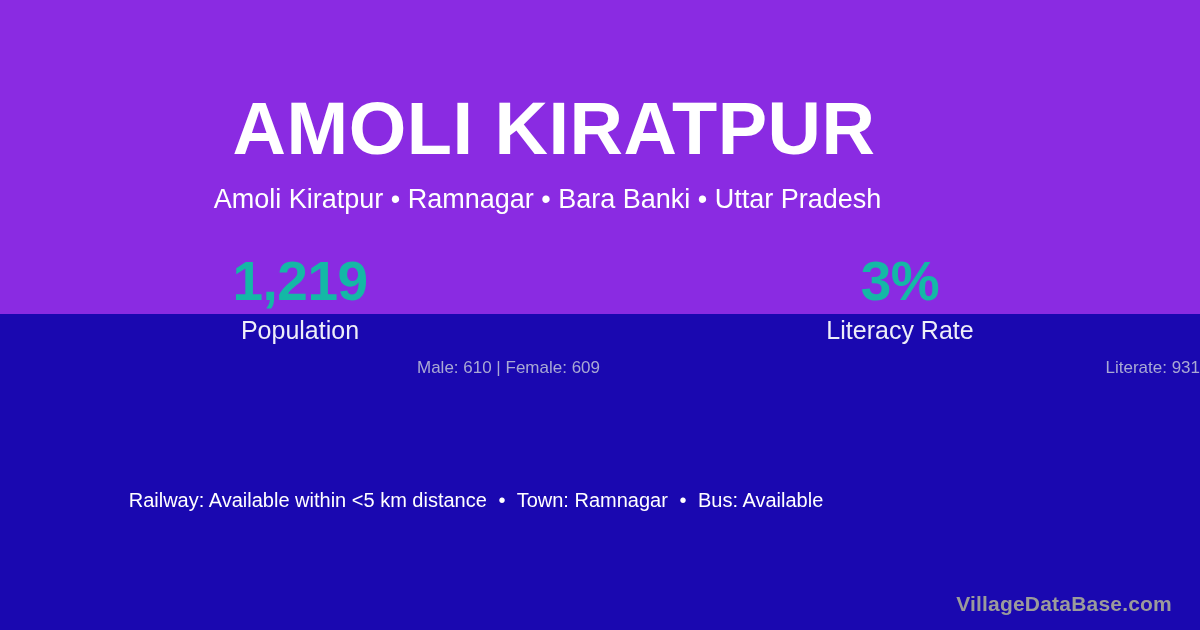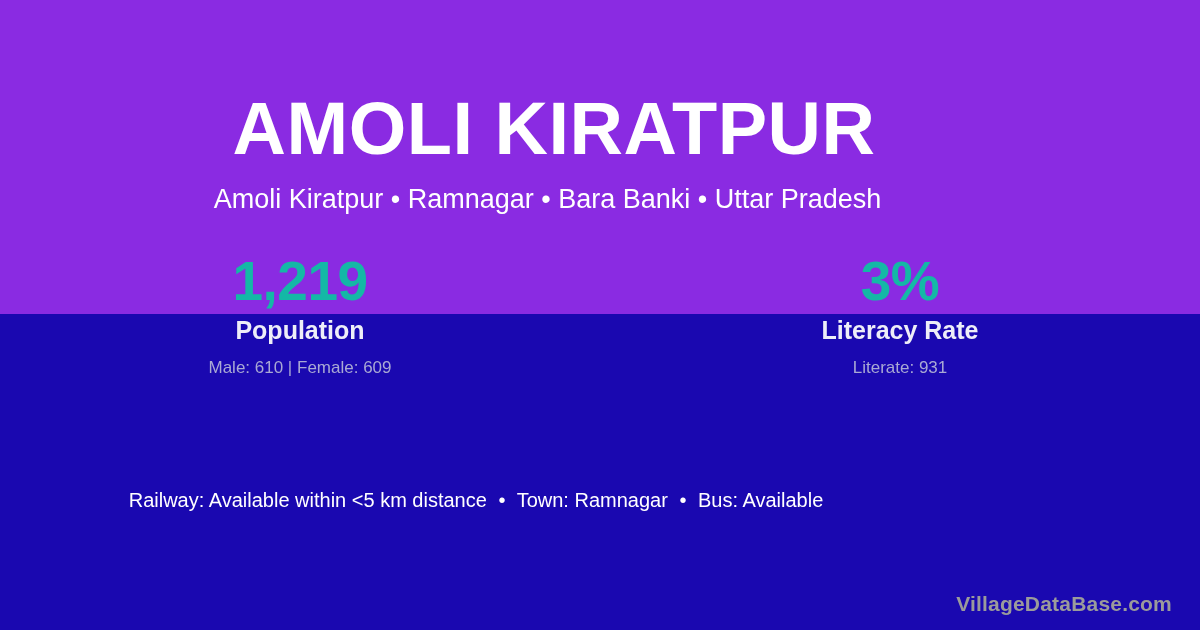--- a/index.html
+++ b/index.html
@@ -83,30 +83,31 @@
   .stat-value {
     color: #14b8a6;
     font-size: 55px;
     font-weight: bold;
     line-height: 66px;
     letter-spacing: -0.5px;
   }
   .stat-label {
     color: #eeeef8;
     font-size: 25px;
-    font-weight: bold;
+    font-weight: normal;
     line-height: 32px;
     margin-top: 0px;
   }
   .stat-sub {
     color: #a9a9d4;
     font-size: 17px;
     font-weight: normal;
     line-height: 24px;
     margin-top: 10px;
+    text-align: right;
   }
   .footer-info {
     position: absolute;
     left: 0;
     top: 486px;
     width: 952px;
     text-align: center;
     color: #ffffff;
     font-size: 20px;
     line-height: 28px;

